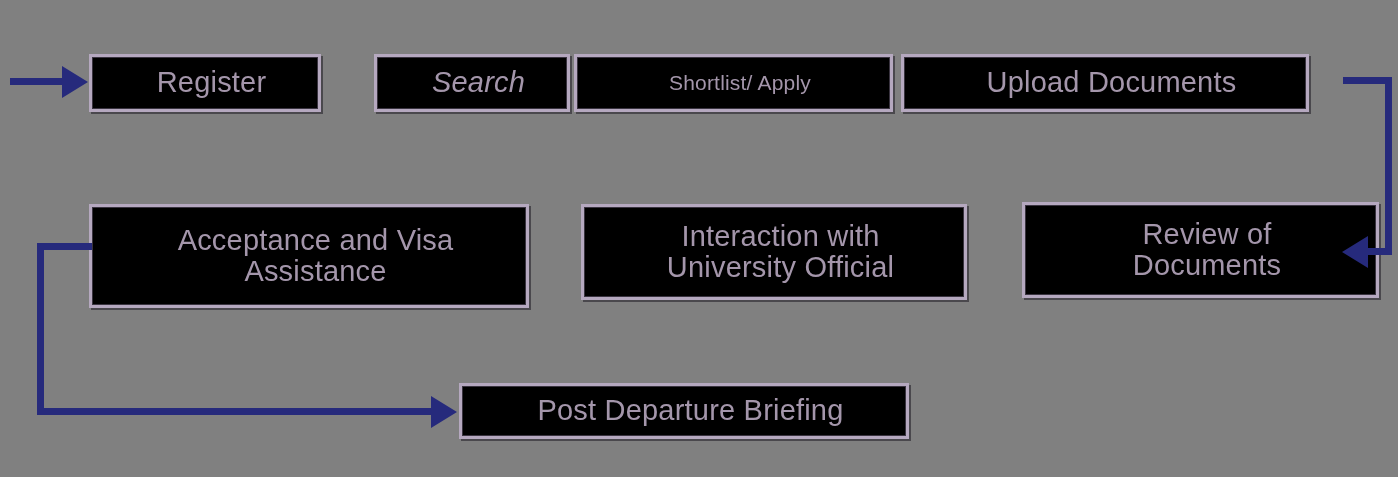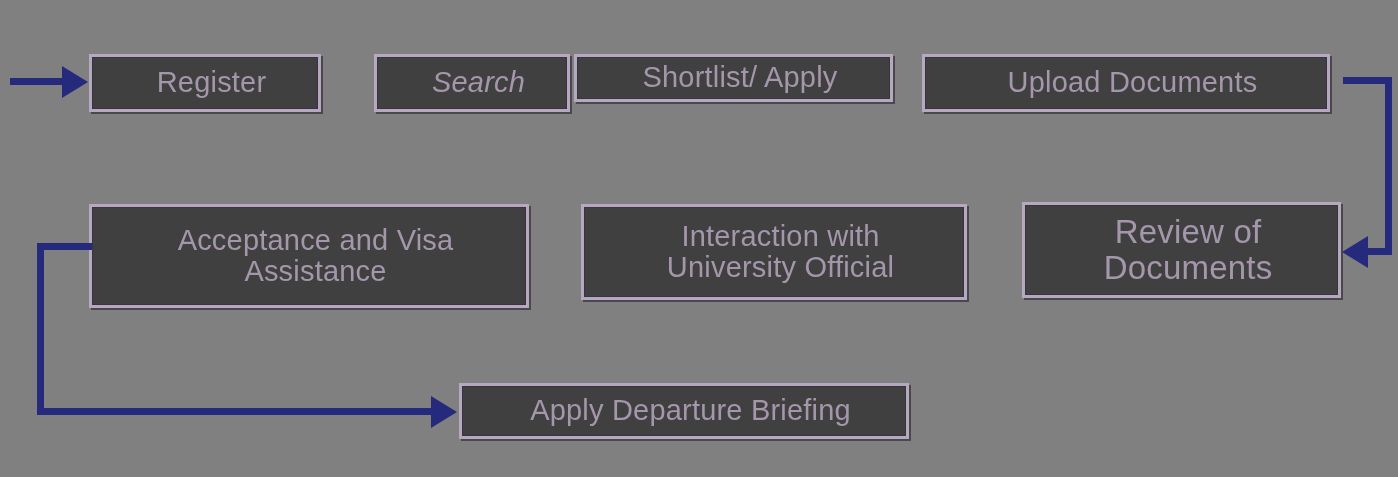--- a/index.html
+++ b/index.html
@@ -13,21 +13,21 @@
     height: 477px;
     background: #808080;
     overflow: hidden;
     font-family: "Liberation Sans", sans-serif;
   }
 
   
   .node {
     position: absolute;
     box-sizing: border-box;
-    background: #404040;
+    background: #000000;
     border: 3px solid #b5a8bf;
     box-shadow: inset 0 0 0 1px #3a3440, 2px 2px 0 0 rgba(30,26,34,0.55);
     display: flex;
     align-items: center;
     justify-content: center;
     text-align: center;
     color: #a496ab;
     line-height: 1.08;
     letter-spacing: 0.2px;
     user-select: none;
@@ -61,45 +61,45 @@
 <div id="canvas">
 
   <div class="node" style="left:89px; top:54px; width:232px; height:58px; font-size:29px;">
     <span class="node-label">Register</span>
   </div>
 
   <div class="node" style="left:374px; top:54px; width:196px; height:58px; font-size:29px;font-style:italic;">
     <span class="node-label">Search</span>
   </div>
 
-  <div class="node" style="left:574px; top:54px; width:319px; height:48px; font-size:29px;">
+  <div class="node" style="left:574px; top:54px; width:319px; height:58px; font-size:21px;">
     <span class="node-label">Shortlist/ Apply</span>
   </div>
 
-  <div class="node" style="left:922px; top:54px; width:408px; height:58px; font-size:29px;">
+  <div class="node" style="left:901px; top:54px; width:408px; height:58px; font-size:29px;">
     <span class="node-label">Upload Documents</span>
   </div>
 
   <div class="node" style="left:89px; top:204px; width:440px; height:104px; font-size:29px;">
     <span class="node-label">Acceptance and Visa
 Assistance</span>
   </div>
 
   <div class="node" style="left:581px; top:204px; width:386px; height:96px; font-size:29px;">
     <span class="node-label">Interaction with
 University Official</span>
   </div>
 
-  <div class="node" style="left:1022px; top:202px; width:319px; height:96px; font-size:33px;">
+  <div class="node" style="left:1022px; top:202px; width:357px; height:96px; font-size:29px;">
     <span class="node-label">Review of
 Documents</span>
   </div>
 
   <div class="node" style="left:459px; top:383px; width:450px; height:56px; font-size:29px;">
-    <span class="node-label">Apply Departure Briefing</span>
+    <span class="node-label">Post Departure Briefing</span>
   </div>
 
   <div class="conn-h" style="left:10px; top:78px; width:56px; height:7px;"></div>
   <div class="arrow-right" style="left:62px; top:66px;"></div>
 
   <div class="conn-h" style="left:1343px; top:77px; width:49px; height:7px;"></div>
   <div class="conn-v" style="left:1385px; top:77px; width:7px; height:178px;"></div>
   <div class="conn-h" style="left:1368px; top:248px; width:24px; height:7px;"></div>
   <div class="arrow-left" style="left:1342px; top:236px;"></div>
 

